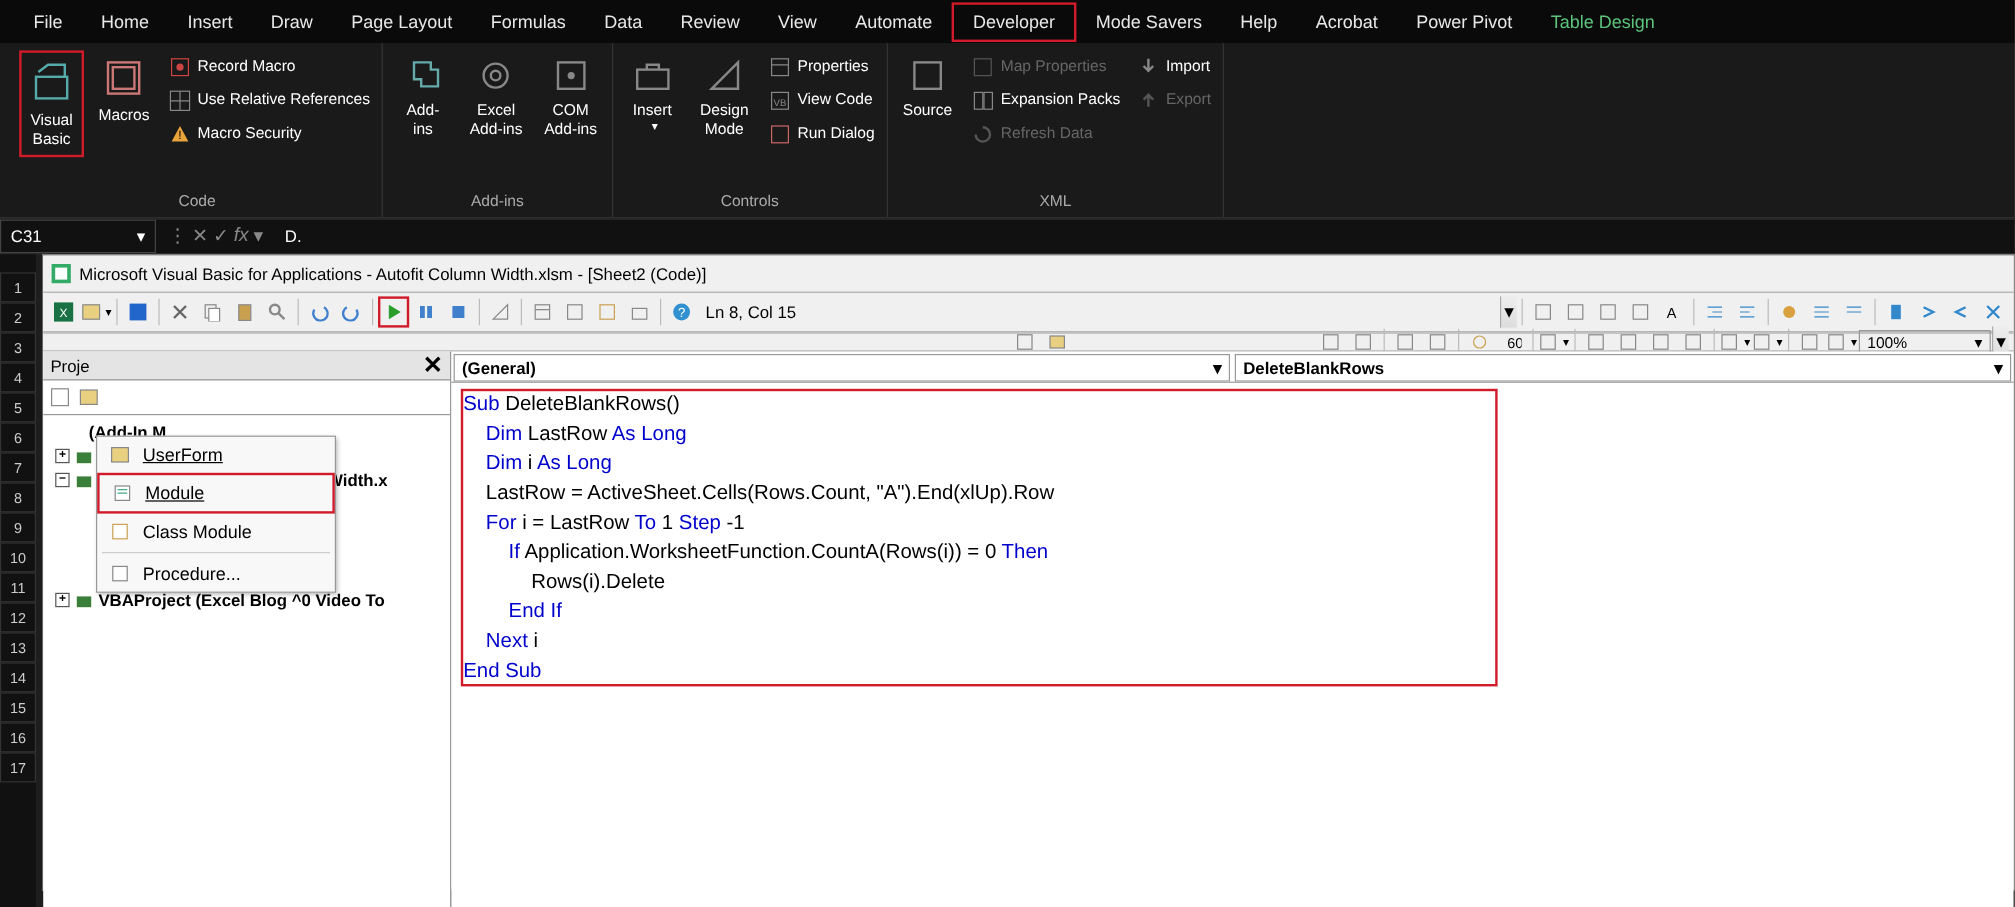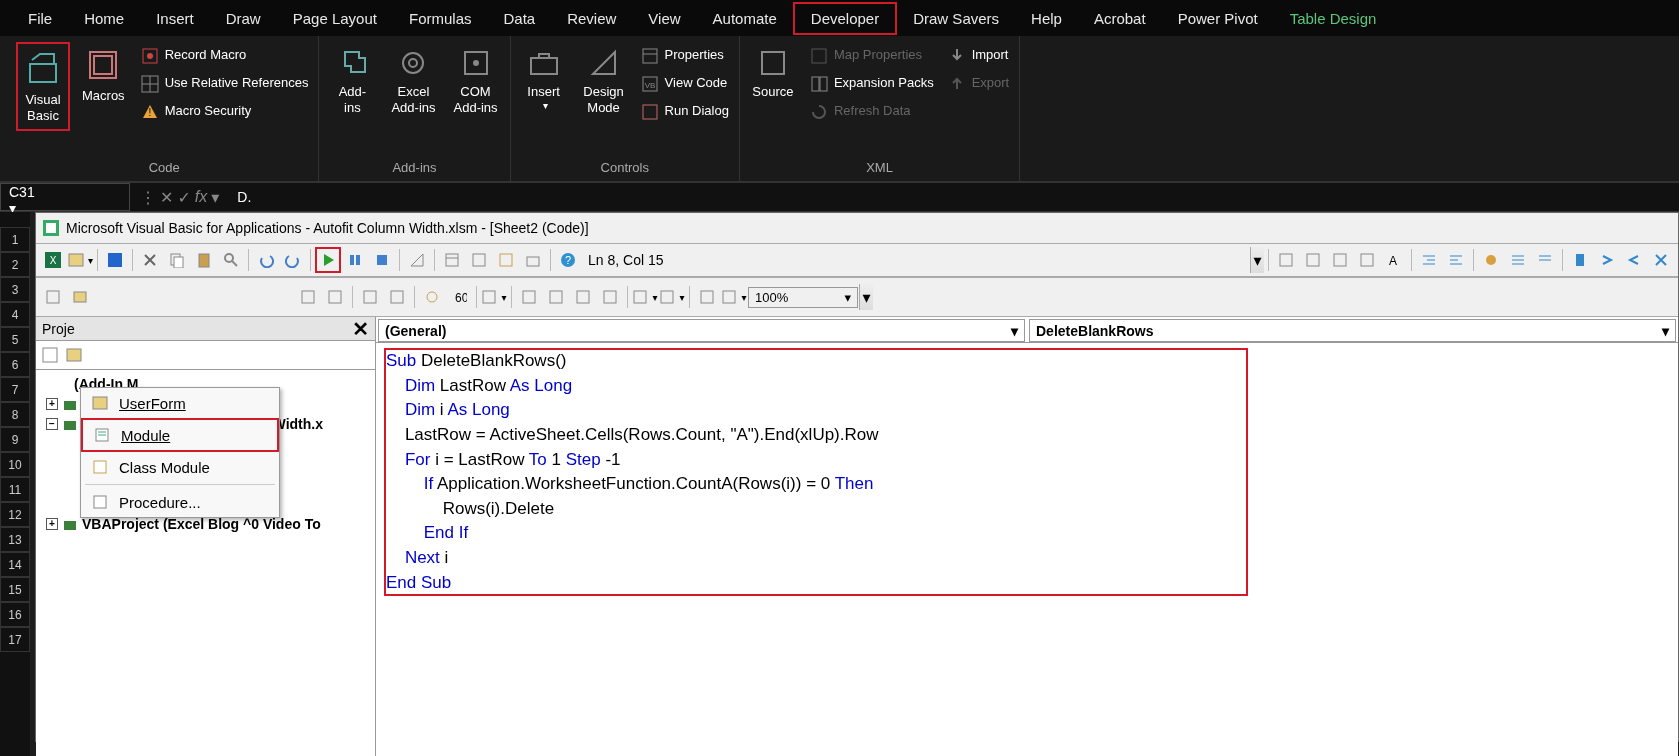--- a/index.html
+++ b/index.html
@@ -19,21 +19,21 @@
 .big-btn { display: flex; flex-direction: column; align-items: center; justify-content: center; padding: 6px 6px; cursor: pointer; font-size: 13px; text-align: center; line-height: 1.2; min-width: 54px; }
 .big-btn svg, .big-btn .icon-shape { margin-bottom: 4px; }
 .vert-stack { display: flex; flex-direction: column; gap: 4px; padding: 4px 0; }
 .small-btn { display: flex; align-items: flex-start; gap: 6px; padding: 3px 4px; font-size: 13px; cursor: pointer; white-space: nowrap; }
 .small-btn.disabled { color: #666; }
 .highlight-box { border: 2px solid #d11a2a; text-align: center; }
 .big-btn.highlight-box { margin-top: 2px; }
 
 
 .formula-bar { display: flex; align-items: center; height: 30px; background: #111; border-top: 1px solid #333; border-bottom: 1px solid #333; }
-.name-box { width: 130px; height: 28px; background: #111; border: 1px solid #444; display: flex; padding: 0 8px; font-size: 14px; justify-content: space-between; flex-direction: column; }
+.name-box { width: 130px; height: 28px; background: #111; border: 1px solid #444; display: flex; align-items: center; padding: 0 8px; font-size: 14px; justify-content: space-between; }
 .fx-controls { display: flex; align-items: center; gap: 4px; padding: 0 10px; color: #888; }
 .formula-input { flex: 1; padding: 0 8px; font-size: 14px; }
 
 
 .worksheet-area { display: flex; height: 544px; position: relative; }
 .select-all-box { width: 30px; height: 15px; }
 .row-headers { width: 30px; background: #111; }
 .row-header { height: 25px; border: 1px solid #333; display: flex; align-items: center; justify-content: center; font-size: 12px; color: #ccc; }
 
 
@@ -85,21 +85,21 @@
   <div class="menu-item">Home</div>
   <div class="menu-item">Insert</div>
   <div class="menu-item">Draw</div>
   <div class="menu-item">Page Layout</div>
   <div class="menu-item">Formulas</div>
   <div class="menu-item">Data</div>
   <div class="menu-item">Review</div>
   <div class="menu-item">View</div>
   <div class="menu-item">Automate</div>
   <div class="menu-item active">Developer</div>
-  <div class="menu-item">Draw Savers</div>
+  <div class="menu-item">Mode Savers</div>
   <div class="menu-item">Help</div>
   <div class="menu-item">Acrobat</div>
   <div class="menu-item">Power Pivot</div>
   <div class="menu-item special">Table Design</div>
 </div>
 
 <div class="ribbon">
 
   <div class="ribbon-group">
     <div class="ribbon-group-body">
@@ -498,21 +498,21 @@
             <path d="M12 4 L4 8 L12 12" fill="none" stroke="#38c" stroke-width="2"></path>
           </svg>
         </div>
       <div class="tbtn">
           <svg width="16" height="16">
             <path d="M3 3 L13 13 M13 3 L3 13" stroke="#38c" stroke-width="2"></path>
           </svg>
         </div>
     </div>
 
-    <div class="vbe-toolbar" style="height:40px;">
+    <div class="vbe-toolbar" style="height:16px;justify-content:flex-end;">
       <div class="tbtn">
           <svg width="16" height="16">
             <rect x="2" y="2" width="12" height="12" fill="none" stroke="#888"></rect>
           </svg>
         </div>
       <div class="tbtn">
           <svg width="16" height="16">
             <rect x="2" y="3" width="12" height="10" fill="#e8d080" stroke="#888"></rect>
           </svg>
         </div>

